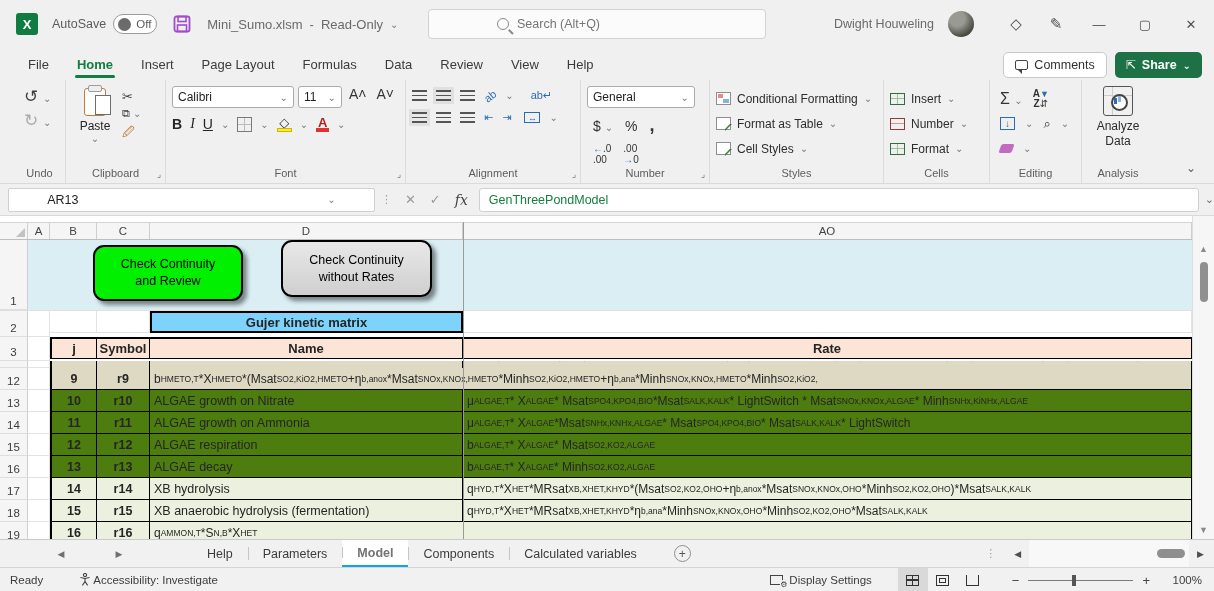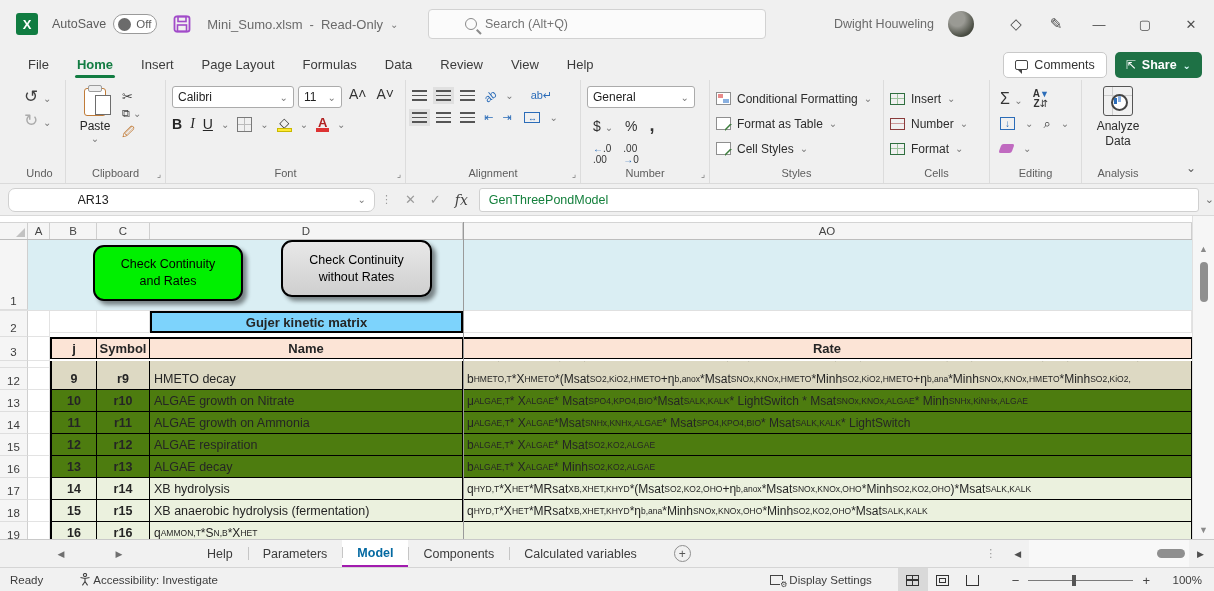--- a/index.html
+++ b/index.html
@@ -12,21 +12,21 @@
   .xl-logo { width:22px; height:22px; background:#107c41; border-radius:3px; color:#fff; font-weight:bold; font-size:13px;
     display:flex; align-items:center; justify-content:center; margin-left:16px; }
   .autosave { display:flex; align-items:center; gap:7px; margin-left:14px; color:#5c5c5c; font-size:12.5px; }
   .toggle { width:44px; height:20px; border:1px solid #9a9a9a; border-radius:10px; background:#fff; display:flex; align-items:center; padding:0 4px; gap:5px; }
   .knob { width:13px; height:13px; border-radius:50%; background:#6b6b6b; }
   .toggle .t-lab { font-size:11.5px; color:#5c5c5c; }
   .saveicon { margin-left:16px; }
   .fname { margin-left:16px; color:#6a6a6a; font-size:13px; display:flex; gap:7px; align-items:center; }
   .chev { font-size:10px; color:#7b7b7b; }
   .searchbox { position:absolute; left:428px; top:9px; width:338px; height:30px; background:#fbfbfb; border:1px solid #d2d2d2;
-    border-radius:4px; display:flex; align-items:center; padding-left:36px; gap:8px; color:#7e7e7e; }
+    border-radius:4px; display:flex; align-items:center; padding-left:68px; gap:8px; color:#7e7e7e; }
   .searchbox input { border:none; outline:none; background:transparent; color:#7e7e7e; font-size:12.5px; width:200px; font-family:inherit; }
   .mag { width:12px; height:12px; border:1.6px solid #8a8a8a; border-radius:50%; position:relative; }
   .mag::after { content:""; position:absolute; width:6px; height:1.6px; background:#8a8a8a; transform:rotate(45deg); left:10px; top:12px; }
   .tb-right { position:absolute; right:0; top:0; height:48px; display:flex; align-items:center; gap:0; }
   .username { color:#6a6a6a; font-size:12.5px; margin-right:14px; }
   .avatar { width:26px; height:26px; border-radius:50%; background:radial-gradient(circle at 35% 30%, #9a9a94 0 30%, #4c4f45 70%, #2c2e28); margin-right:22px; }
   .tb-ic { width:40px; height:48px; display:flex; align-items:center; justify-content:center; color:#4f4f4f; font-size:15px; }
   .winbtn { width:46px; height:48px; display:flex; align-items:center; justify-content:center; color:#4f4f4f; font-size:13px; }
 
   
@@ -103,21 +103,21 @@
   .g-analysis { width:72px; border-right:none; }
   .ana-btn { display:flex; flex-direction:column; align-items:center; font-size:12px; color:#2d2d2d; line-height:15px; }
   .ana-ic { width:30px; height:30px; border:1.5px solid #555; border-radius:3px; margin-bottom:3px; position:relative;
      background:linear-gradient(#ccc,#ccc) 0 8px/100% 1px no-repeat, linear-gradient(#ccc,#ccc) 8px 0/1px 100% no-repeat; }
   .ana-ic::before { content:""; position:absolute; left:7px; top:7px; width:13px; height:13px; border:2px solid #444; border-radius:50%; background:#fff; }
   .ana-ic::after { content:""; position:absolute; left:10px; top:11px; width:3px; height:6px; background:#2b6cb8; box-shadow:4px -2px 0 #8ab0e0; }
   .ribbon-collapse { position:absolute; right:18px; bottom:8px; color:#5f5f5f; font-size:12px; }
 
   
   .fbar { position:absolute; left:0; top:184px; width:1214px; height:32px; background:#f0f0f0; border-bottom:1px solid #d9d9d9; display:flex; align-items:center; }
-  .namebox { margin-left:8px; width:400px; height:24px; background:#fff; border:1px solid #d0d0d0; border-radius:7px; display:flex; align-items:center; justify-content:flex-end; padding:0 8px; }
+  .namebox { margin-left:8px; width:400px; height:24px; background:#fff; border:1px solid #d0d0d0; border-radius:2px; display:flex; align-items:center; justify-content:center; padding:0 8px; }
   .namebox input { border:none; outline:none; width:280px; font-size:12.5px; font-family:inherit; color:#222; }
   .dots3 { color:#9a9a9a; margin:0 6px; font-size:11px; letter-spacing:0; }
   .fbtn { color:#9a9a9a; font-size:13px; padding:0 7px; }
   .fx { font-family:"DejaVu Serif",serif; font-style:italic; color:#444; font-size:14px; padding:0 7px; }
   .finput { margin-left:4px; width:752px; height:24px; background:#fff; border:1px solid #d0d0d0; border-radius:3px; display:flex; align-items:center; padding:0 9px; }
   .finput input { border:none; outline:none; width:700px; font-size:12.5px; font-family:inherit; color:#15803d; }
   .fbar-chev { margin-left:6px; color:#6f6f6f; font-size:11px; }
 
   
   .gridwrap { position:absolute; left:0; top:216px; width:1192px; height:323px; background:#fff; overflow:hidden; }
@@ -164,21 +164,21 @@
   .vs-thumb { position:absolute; top:46px; left:7px; width:8px; height:40px; background:#8f8f8f; border-radius:4px; }
   .vs-down { position:absolute; bottom:4px; left:6px; color:#8a8a8a; font-size:9px; }
 
   
   .sheetbar { position:absolute; left:0; top:539px; width:1214px; height:28px; background:#f1f1f1; border-top:1px solid #c9c9c9; display:flex; align-items:stretch; }
   .nav-ar { width:30px; display:flex; align-items:center; justify-content:center; color:#6f6f6f; font-size:9px; }
   .nav-sp { width:28px; }
   .tabstrip { display:flex; margin-left:58px; align-items:stretch; }
   .stab { padding:0 15px; display:flex; align-items:center; font-size:12.5px; color:#3c3c3c; position:relative; }
   .stab + .stab::before { content:""; position:absolute; left:0; top:7px; bottom:7px; width:1px; background:#c6c6c6; }
-  .stab.active { background:#fff; color:#0369a1; font-weight:bold; border-bottom:2px solid #a21caf; }
+  .stab.active { background:#fff; color:#737373; font-weight:bold; border-bottom:2px solid #0ea5e9; }
   .newsheet { width:17px; height:17px; border:1px solid #8f8f8f; border-radius:50%; color:#555; display:flex; align-items:center; justify-content:center;
       font-size:12px; align-self:center; margin-left:22px; }
   .sb-right { position:absolute; right:0; top:0; height:27px; display:flex; align-items:center; }
   .sb-dots { color:#9a9a9a; font-size:11px; margin-right:18px; }
   .hs-left { color:#4f4f4f; font-size:9px; margin-right:8px; }
   .hs-track { width:160px; height:27px; position:relative; background:#f8f8f8; }
   .hs-thumb { position:absolute; left:128px; top:9px; width:28px; height:9px; background:#8f8f8f; border-radius:5px; }
   .hs-right { color:#4f4f4f; font-size:9px; margin:0 10px 0 8px; }
 
   
@@ -455,21 +455,21 @@
           <div class="col-h w-d">D</div>
           <div class="col-h w-ao">AO</div>
         </span>
     </div>
 
     <div class="g-row row1">
       <div class="gut">1</div>
       <div class="row1-span">
         <div class="shape-btn btn-green">
           <span>Check Continuity</span>
-          <span>and Rates</span>
+          <span>and Review</span>
         </div>
         <div class="shape-btn btn-gray">
           <span>Check Continuity</span>
           <span>without Rates</span>
         </div>
       </div>
     </div>
 
     <div class="g-row row2">
       <div class="gut">2</div>
@@ -508,21 +508,20 @@
           </div>
         </div>
     </div>
 
     <div id="grid-rows">
         <div class="g-row f-tan">
           <div class="gut">12</div>
           <div class="ca cell-plain"></div>
           <div class="cb tc tb tb-l">9</div>
           <div class="cc tc tb">r9</div>
-          <div class="cd tcell tb">HMETO decay</div>
           <div class="cao tcell tb rate">b<sub>HMETO,T</sub>*X<sub>HMETO</sub>*(Msat<sub>SO2,KiO2,HMETO</sub>+η<sub>b,anox</sub>*Msat<sub>SNOx,KNOx,HMETO</sub>*Minh<sub>SO2,KiO2,HMETO</sub>+η<sub>b,ana</sub>*Minh<sub>SNOx,KNOx,HMETO</sub>*Minh<sub>SO2,KiO2,</sub></div>
         </div>
         <div class="g-row f-olive">
           <div class="gut">13</div>
           <div class="ca cell-plain"></div>
           <div class="cb tc tb tb-l">10</div>
           <div class="cc tc tb">r10</div>
           <div class="cd tcell tb">ALGAE growth on Nitrate</div>
           <div class="cao tcell tb rate">μ<sub>ALGAE,T</sub> * X<sub>ALGAE</sub> * Msat<sub>SPO4,KPO4,BIO</sub>*Msat<sub>SALK,KALK</sub> * LightSwitch * Msat<sub>SNOx,KNOx,ALGAE</sub>  * Minh<sub>SNHx,KiNHx,ALGAE</sub></div>
         </div>

